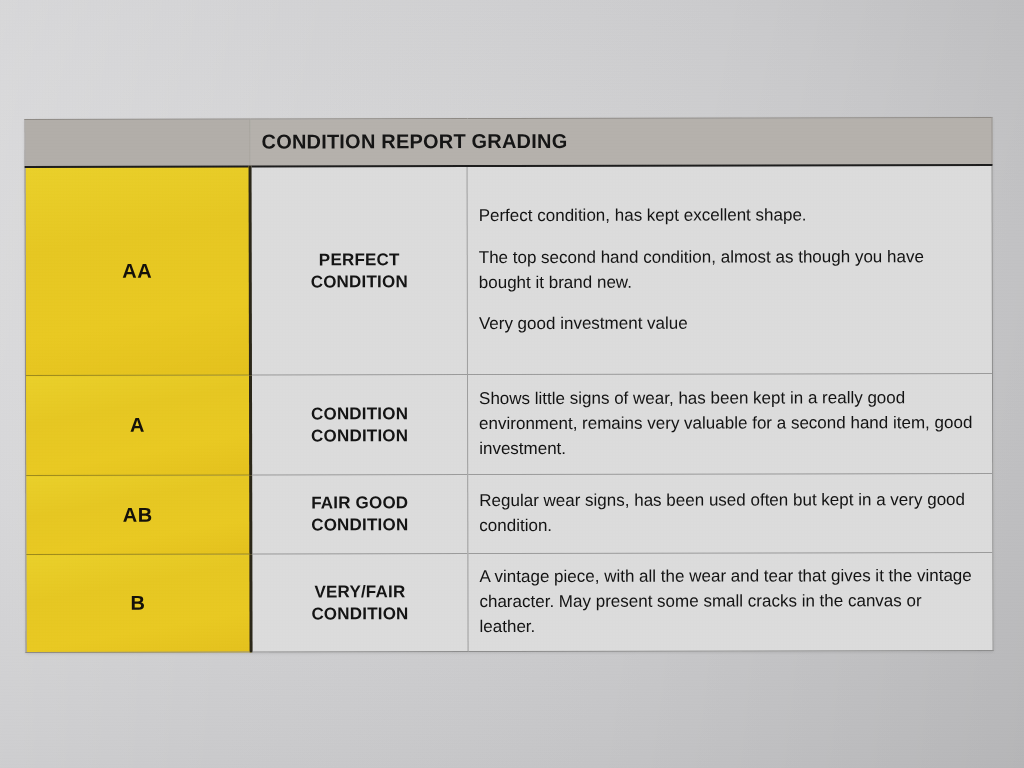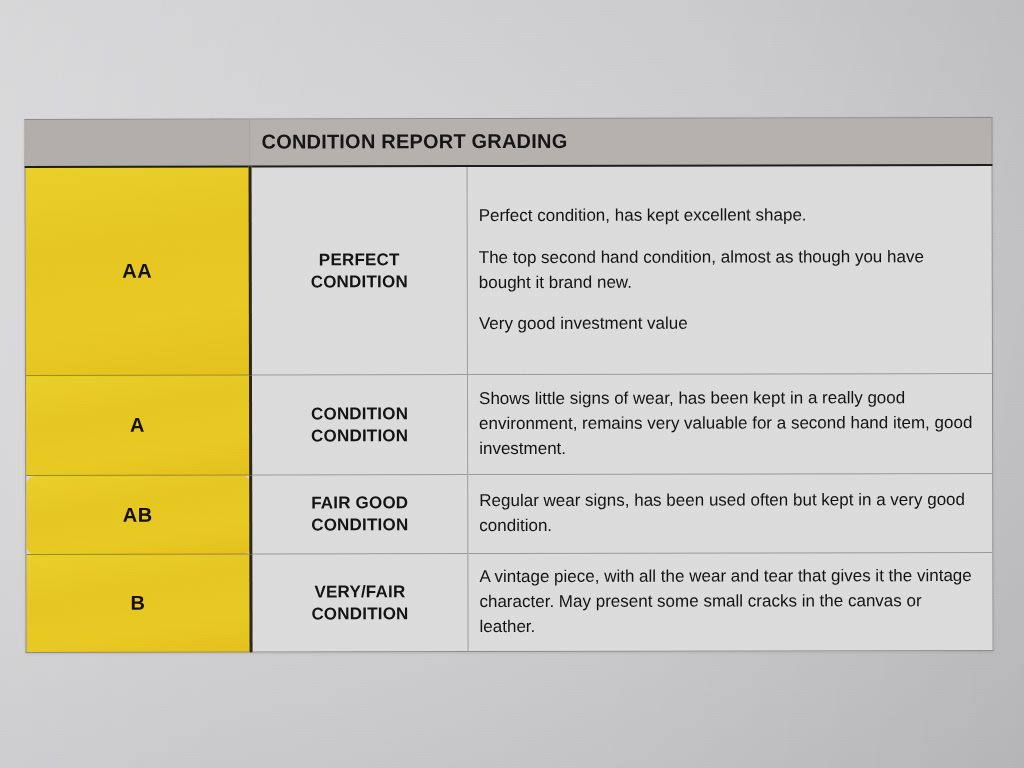--- a/index.html
+++ b/index.html
@@ -165,21 +165,21 @@
       <td class="cond-cell">
         <span>CONDITION</span><br>
         <span>CONDITION</span>
       </td>
       <td class="desc-cell">
         <p>Shows little signs of wear, has been kept in a really good environment, remains very valuable for a second hand item, good investment.</p>
       </td>
     </tr>
 
     <tr class="row-sep">
-      <td class="grade-cell divider-top" style="height:76px;border-radius:9px;">AB</td>
+      <td class="grade-cell divider-top" style="height:76px;">AB</td>
       <td class="cond-cell">
         <span>FAIR GOOD</span><br>
         <span>CONDITION</span>
       </td>
       <td class="desc-cell">
         <p>Regular wear signs, has been used often but kept in a very good condition.</p>
       </td>
     </tr>
 
     <tr class="row-sep row-last">

